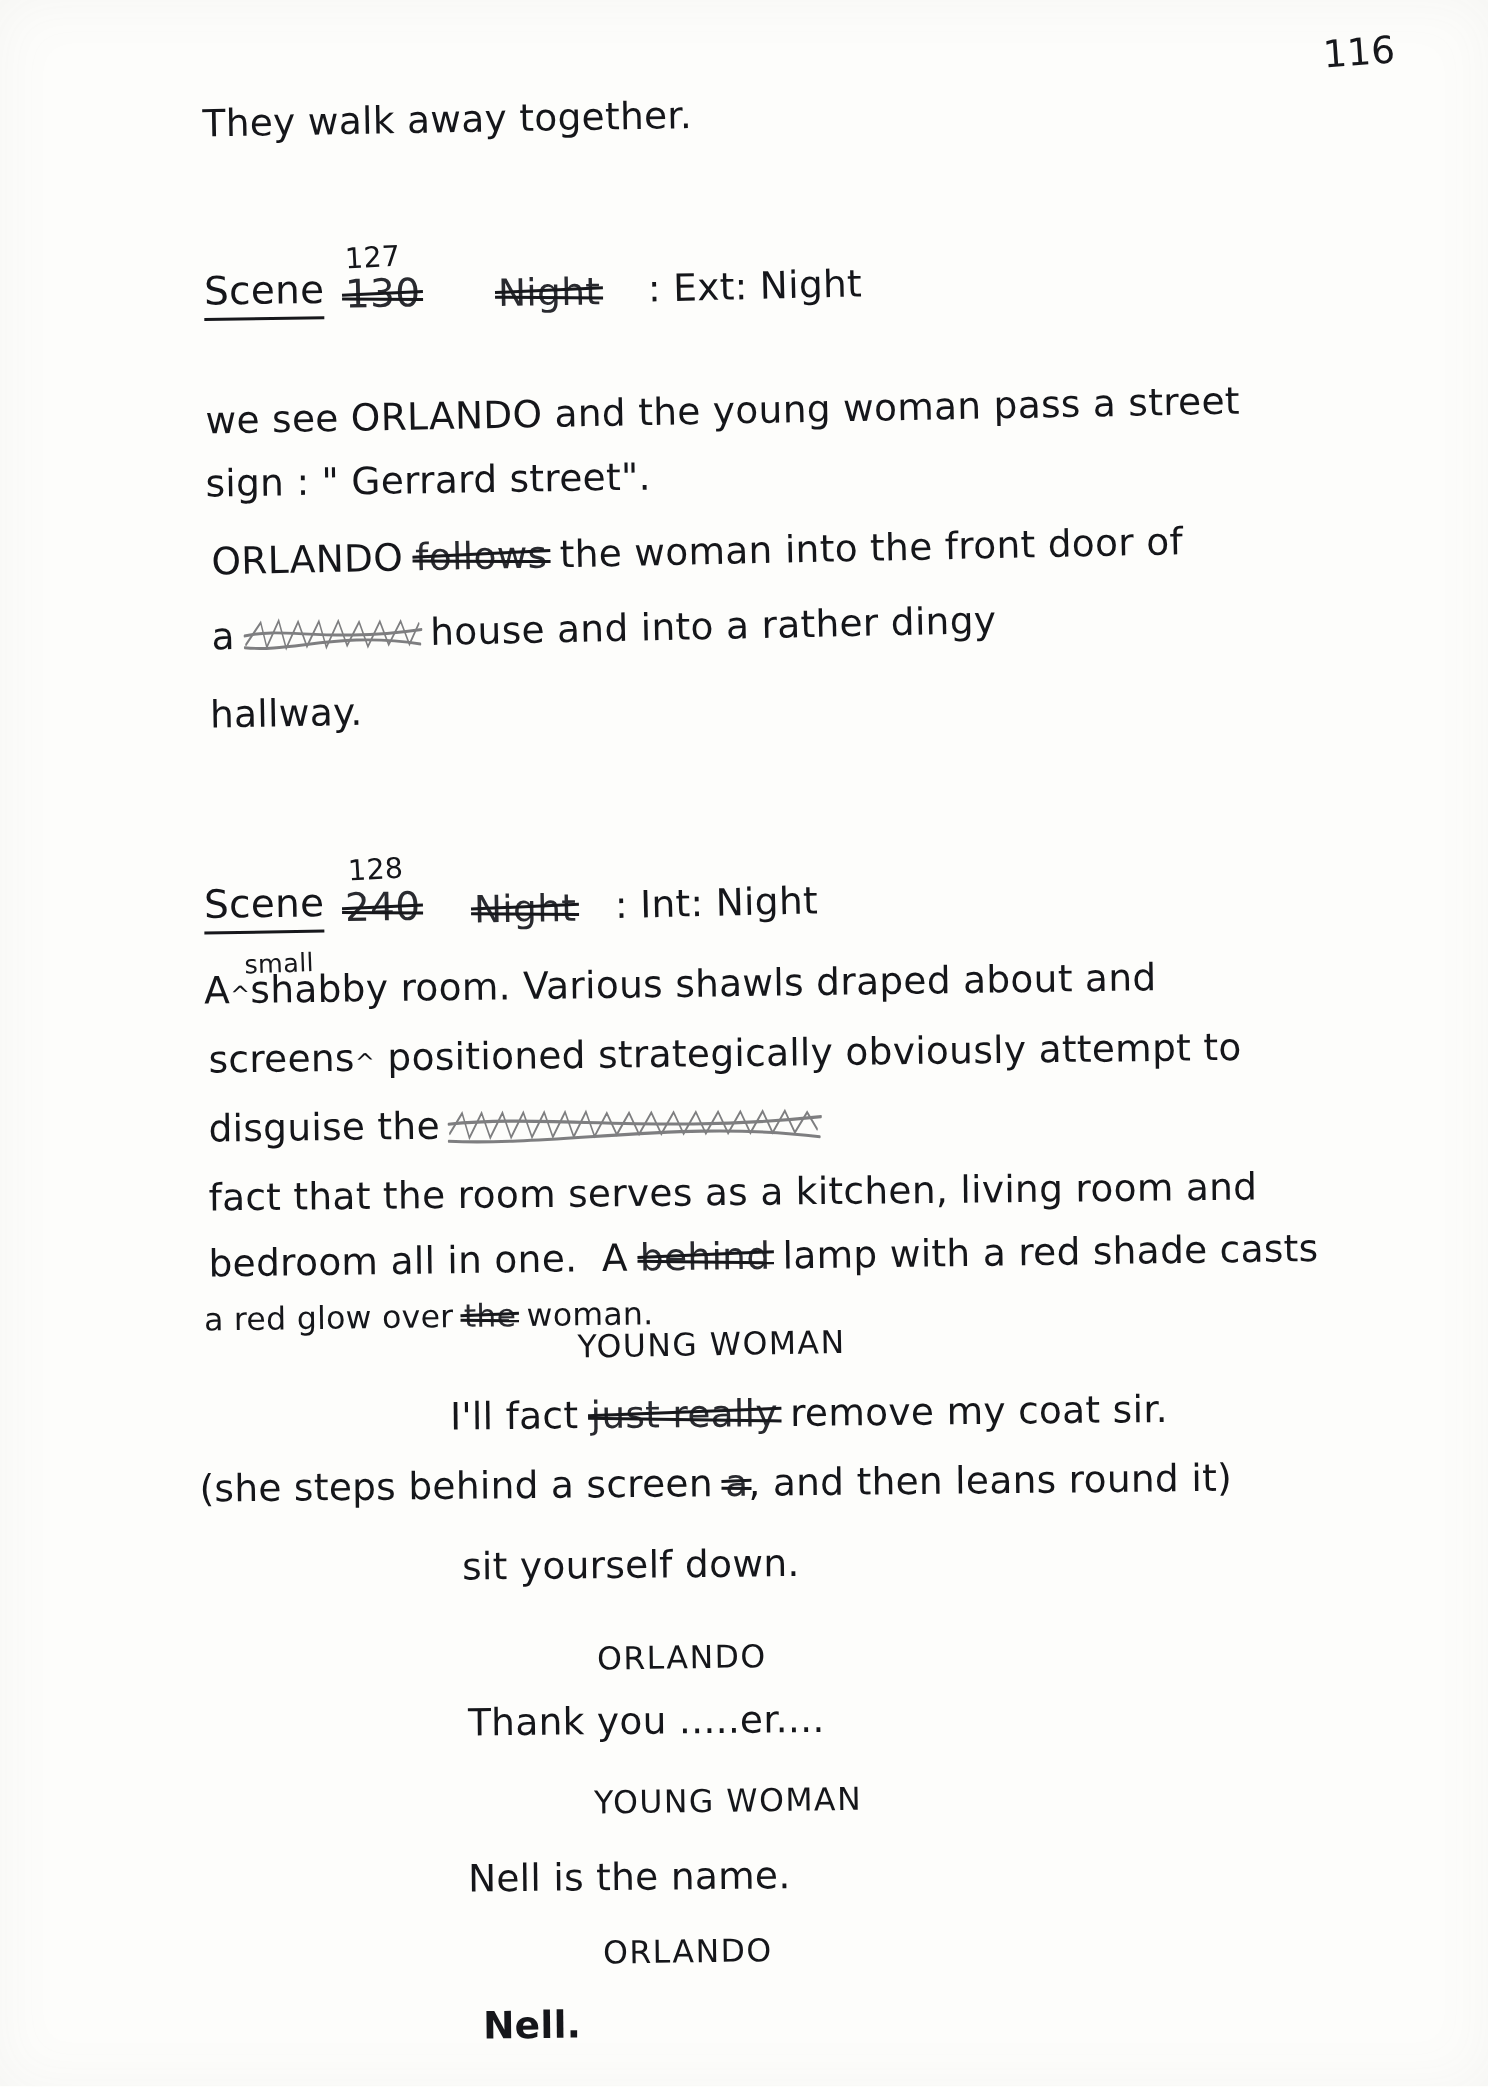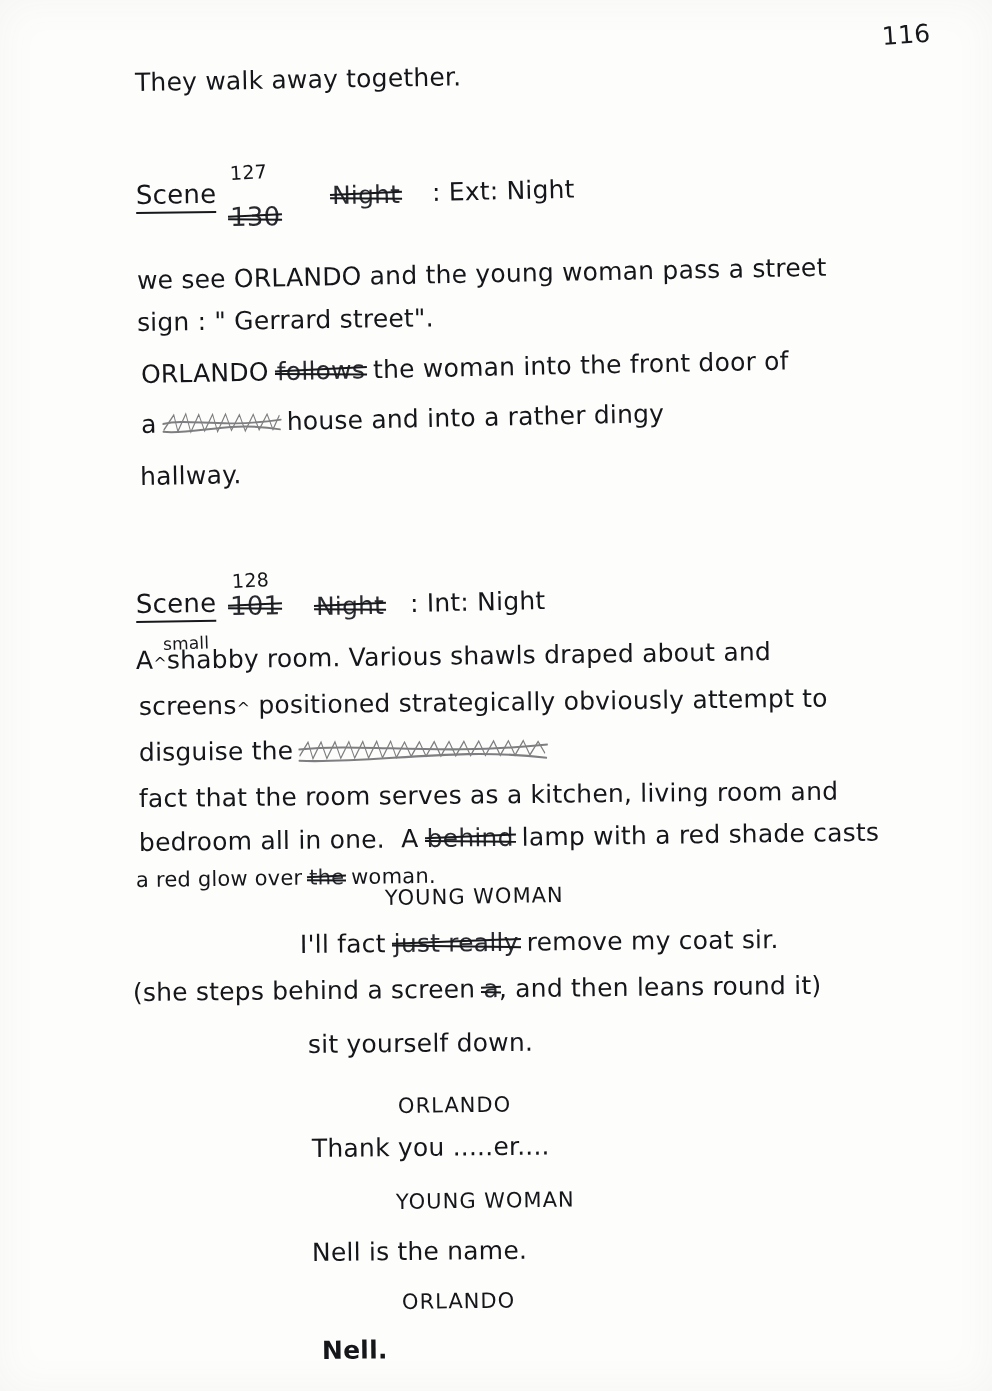--- a/index.html
+++ b/index.html
@@ -111,21 +111,21 @@
 <div class="page">
 
   <div class="pgnum hand">116</div>
 
   <div class="line hand s-md" style="left:135px; top:68px; transform: rotate(-1deg);">They walk away together.</div>
 
   <div class="line hand s-lg scene-label" style="left:136px; top:180px; transform: rotate(-0.8deg);">Scene</div>
 
   <div class="line hand" style="left:230px; top:162px; font-size:19px; transform: rotate(-3deg);">127</div>
 
-  <div class="line hand s-lg" style="left:230px; top:182px; transform: rotate(-1deg); margin-top: 20px;">
+  <div class="line hand s-lg" style="left:230px; top:182px; transform: rotate(-1deg);">
     <span class="struck">130</span>
   </div>
 
   <div class="line hand s-md" style="left:332px; top:181px; transform: rotate(-1deg);">
     <span class="struck">Night</span>
   </div>
 
   <div class="line hand s-md" style="left:432px; top:178px; transform: rotate(-1.4deg);">: Ext: Night</div>
 
   <div class="line hand s-md" style="left:137px; top:266px; transform: rotate(-1.1deg);">we see ORLANDO and the young woman pass a street</div>
@@ -149,21 +149,21 @@
     </span><span> house and into a rather dingy</span>
   </div>
 
   <div class="line hand s-md" style="left:140px; top:462px; transform: rotate(-1deg);">hallway.</div>
 
   <div class="line hand s-lg scene-label" style="left:136px; top:589px; transform: rotate(-0.9deg);">Scene</div>
 
   <div class="line hand" style="left:232px; top:570px; font-size:19px; transform: rotate(-3deg);">128</div>
 
   <div class="line hand s-lg" style="left:230px; top:591px; transform: rotate(-1deg);">
-    <span class="struck">101</span>
+    <span class="struck">240</span>
   </div>
 
   <div class="line hand s-md" style="left:316px; top:592px; transform: rotate(-1deg);">
     <span class="struck">Night</span>
   </div>
 
   <div class="line hand s-md" style="left:410px; top:589px; transform: rotate(-1.3deg);">: Int: Night</div>
 
   <div class="ins hand" style="left:163px; top:634px; transform: rotate(-2deg);">small</div>
 

